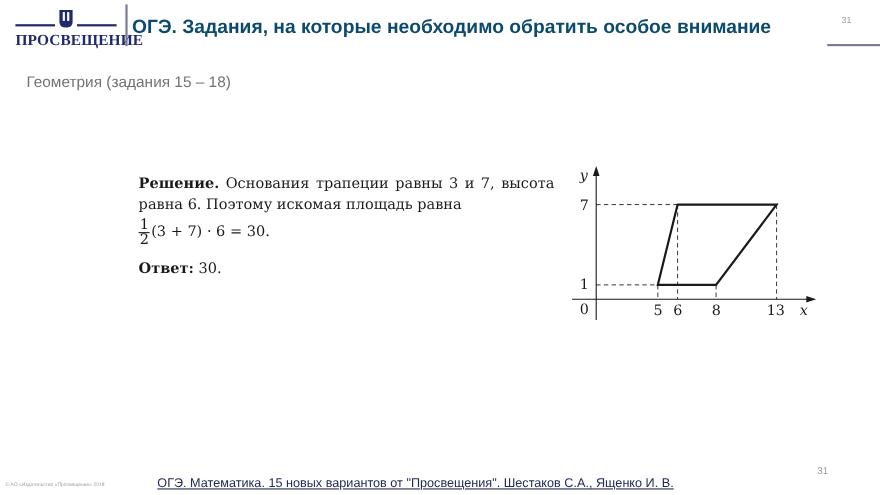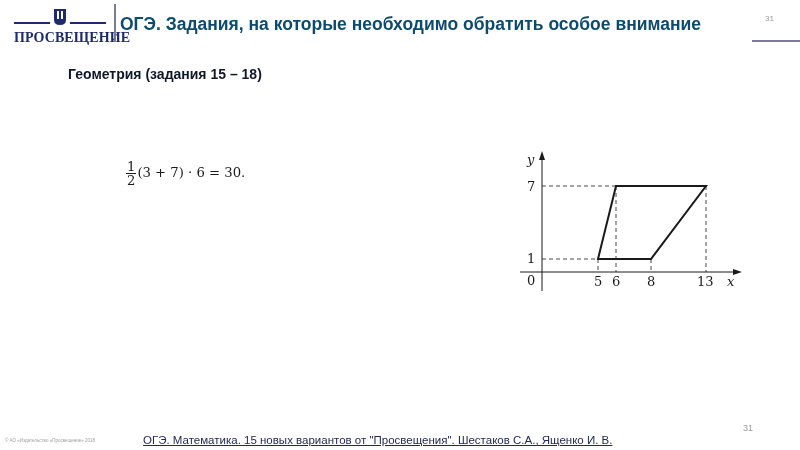--- a/index.html
+++ b/index.html
@@ -16,23 +16,22 @@
       color: #1f2a6b; letter-spacing: 0.1px;
     }
     .vdivider { position: absolute; left: 114px; top: 4px; width: 2px; height: 38px; background: #7a7a9a; }
     .header-title {
       position: absolute; left: 120px; top: 14px; font-size: 17.5px; font-weight: bold;
       color: #0c4a6e; white-space: nowrap;
     }
     .page-num-top { position: absolute; left: 765px; top: 14px; font-size: 8px; color: #9a9a9a; }
     .top-rule { position: absolute; left: 752px; top: 40px; width: 48px; height: 2px; background: #7a7a9a; }
     .section-title {
-      position: absolute; left: 24px; top: 66px; font-size: 14px; font-weight: bold; color: #0f172a;
+      position: absolute; left: 24px; top: 66px; font-size: 14px; font-weight: normal; color: #737373;
       white-space: nowrap;
-      margin-left: 44px;
     }
     .problem {
       position: absolute; left: 126px; top: 150px; width: 378px;
       font-family: "DejaVu Serif", serif; font-size: 13.2px; color: #1a1a1a; line-height: 19px;
     }
     .problem p { margin: 0; text-align: justify; }
     .problem .gap { height: 8px; }
     .problem b { font-weight: bold; }
     .frac { display: inline-block; vertical-align: middle; text-align: center; line-height: 13px; margin-right: 1px; }
     .frac span { display: block; }
@@ -60,27 +59,35 @@
 
 <div class="vdivider"></div>
 <div class="header-title">ОГЭ. Задания, на которые необходимо обратить особое внимание</div>
 <div class="page-num-top">31</div>
 <div class="top-rule"></div>
 
 <div class="section-title">Геометрия (задания 15 – 18)</div>
 
 <div class="problem">
   <div class="gap"></div>
+  <p>
+    <b>Решение.</b>
+    <span>Основания трапеции равны 3 и 7, высота равна 6. Поэтому искомая площадь равна</span>
+  </p>
   <p style="margin-top:2px;">
     <span class="frac">
       <span class="num">1</span>
       <span class="den">2</span>
     </span><span>(3 + 7) · 6 = 30.</span>
   </p>
   <div class="gap" style="height:10px;"></div>
+  <p>
+    <b>Ответ:</b>
+    <span>30.</span>
+  </p>
 </div>
 
 <svg class="graph" viewBox="0 0 230 145">
 
   <g stroke="#1a1a1a" fill="none">
 
     <line x1="27" y1="143" x2="27" y2="8" stroke-width="1"></line>
     <line x1="5" y1="124" x2="222" y2="124" stroke-width="1"></line>
 
     <g stroke-dasharray="4,3" stroke-width="0.8">

